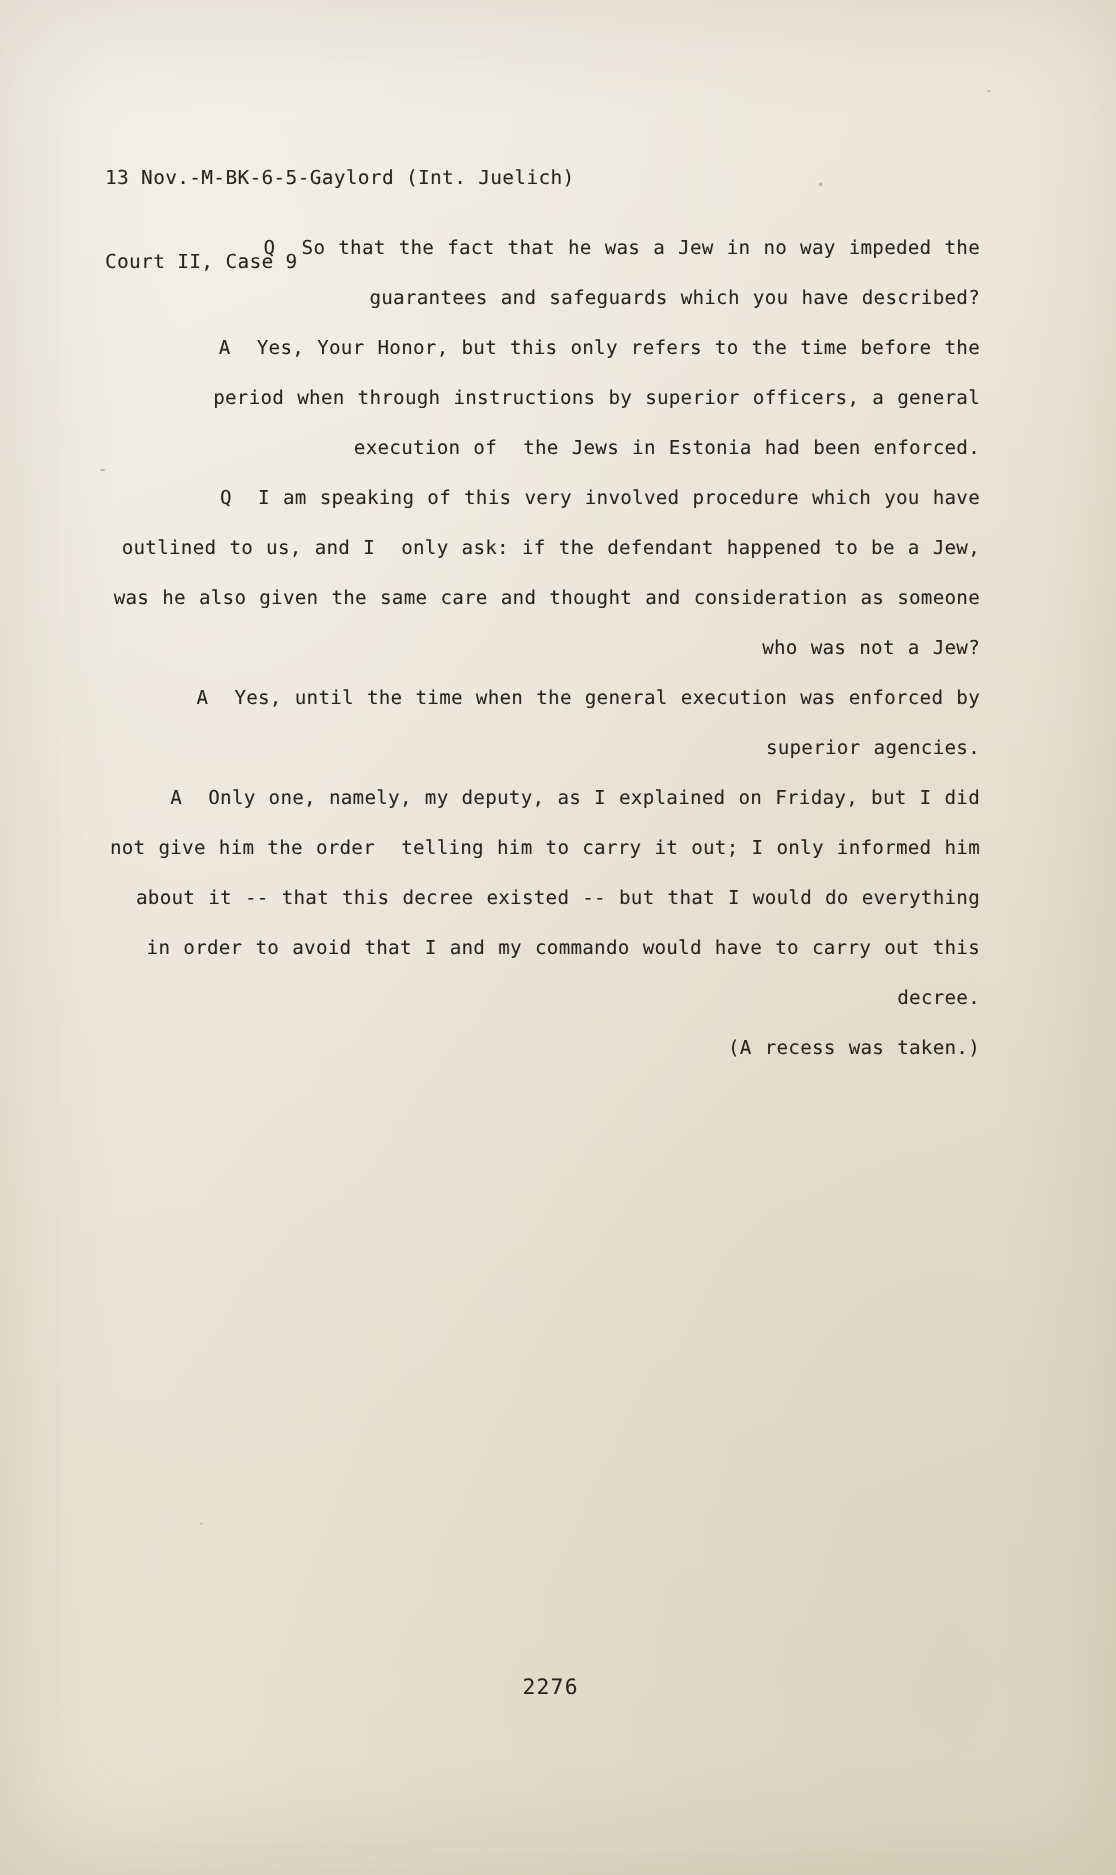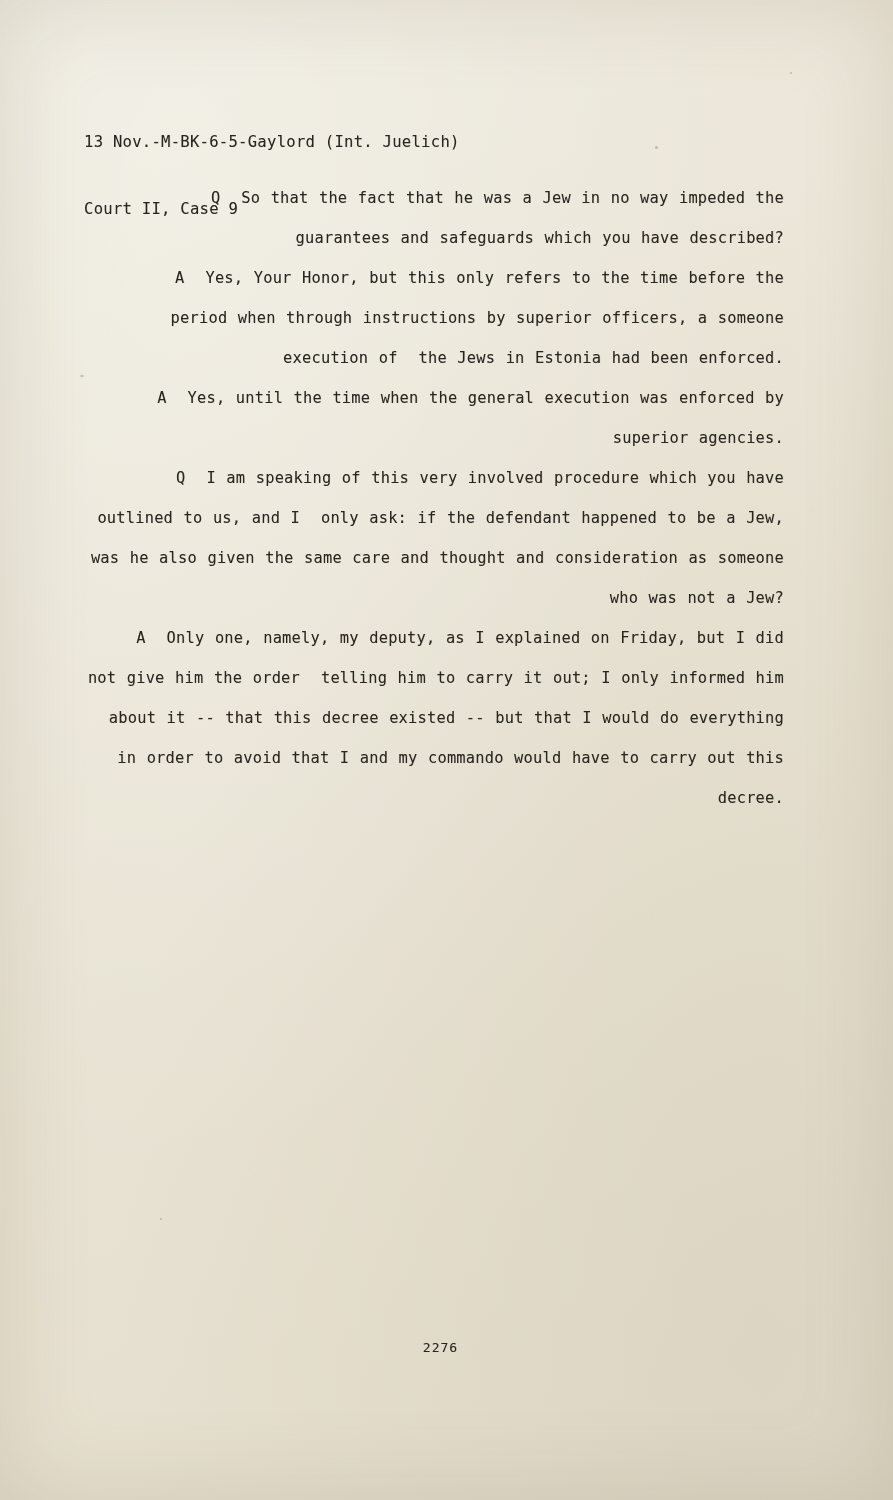--- a/index.html
+++ b/index.html
@@ -72,21 +72,21 @@
     white-space: pre-wrap;
     word-spacing: 1px;
   }
 
   .page-number {
     position: absolute;
     left: 0;
     right: 12px;
     top: 1340px;
     text-align: center;
-    font-size: 13px;
+    font-size: 17px;
     letter-spacing: 1px;
   }
 
   
   .para, .header, .page-number {
     text-shadow: 0.35px 0.25px 0 rgba(60,55,45,0.22);
     color: #27251f;
   }
   .speck {
     position: absolute;
@@ -107,20 +107,21 @@
   <div class="speck" style="left:160px;top:1218px;width:2px;height:2px;"></div>
   <div class="speck" style="left:80px;top:375px;width:4px;height:2px;"></div>
 
   <div class="header">
     <span class="line">13 Nov.-M-BK-6-5-Gaylord (Int. Juelich)</span>
     <span class="line">Court II, Case 9</span>
   </div>
 
   <div class="body-text">
     <p class="para">Q  So that the fact that he was a Jew in no way impeded the guarantees and safeguards which you have described?</p>
-    <p class="para">A  Yes, Your Honor, but this only refers to the time before the period when through instructions by superior officers, a someone execution of  the Jews in Estonia had been enforced.</p>
+    <p class="para">A  Yes, Your Honor, but this only refers to the time before the period when through instructions by superior officers, a general execution of  the Jews in Estonia had been enforced.</p>
+    <p class="para">Q  I am speaking of this very involved procedure which you have outlined to us, and I  only ask: if the defendant happened to be a Jew, was he also given the same care and thought and consideration as someone who was not a Jew?</p>
     <p class="para">A  Yes, until the time when the general execution was enforced by superior agencies.</p>
-    <p class="para">Q  I am speaking of this very involved procedure which you have outlined to us, and I  only ask: if the defendant happened to be a Jew, was he also given the same care and thought and consideration as someone who was not a Jew?</p>
     <p class="para">A  Only one, namely, my deputy, as I explained on Friday, but I did not give him the order  telling him to carry it out; I only informed him about it -- that this decree existed -- but that I would do everything in order to avoid that I and my commando would have to carry out this decree.</p>
+    <p class="para">(A recess was taken.)</p>
   </div>
 
   <div class="page-number">2276</div>
 </div>
 
 </body></html>

